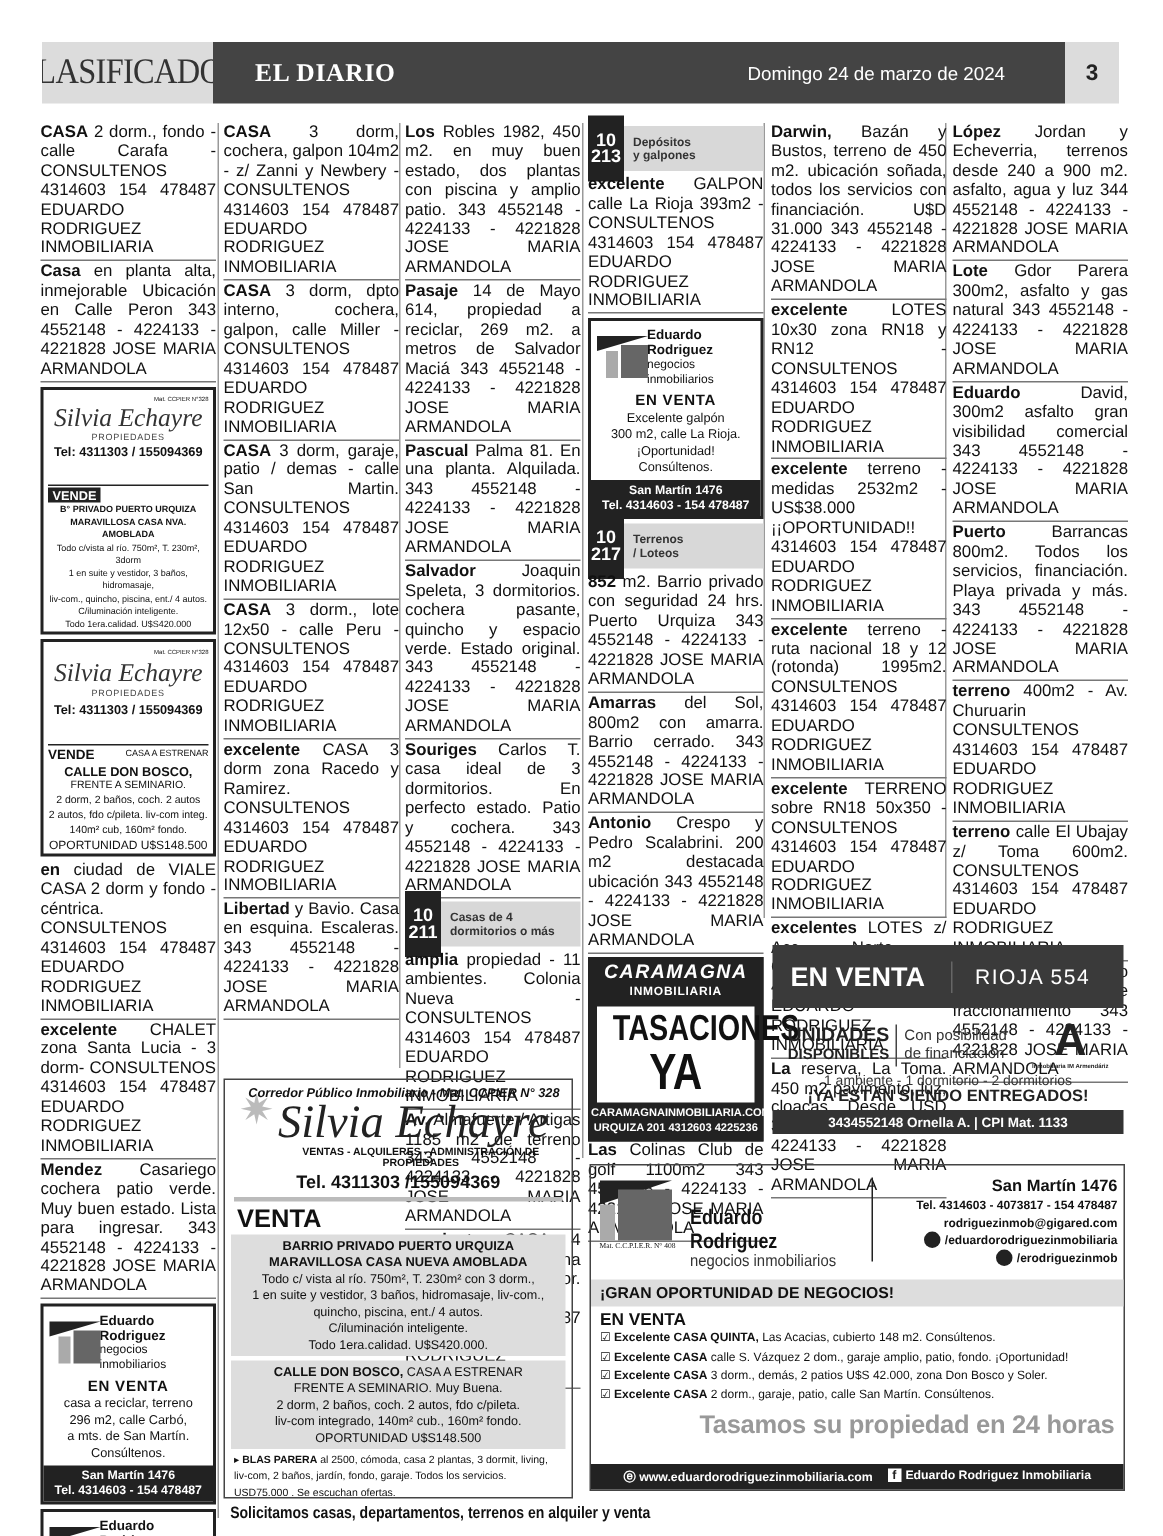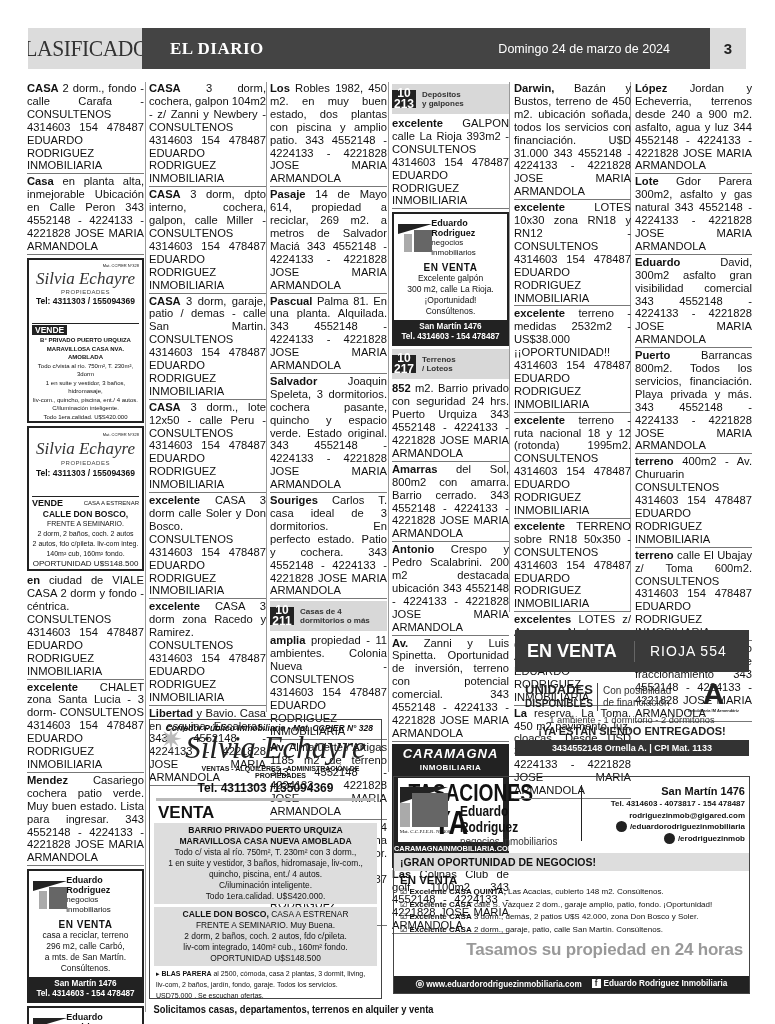--- a/index.html
+++ b/index.html
@@ -8,21 +8,21 @@
 .h-left{width:114px;background:#dcdcdc;display:flex;align-items:center;justify-content:center;font-family:"Liberation Serif",serif;font-size:24px;color:#333;letter-spacing:-0.5px;transform:scaleX(0.9);}
 .h-left-wrap{width:114px;background:#dcdcdc;display:flex;align-items:center;justify-content:center;overflow:hidden}
 .h-mid{flex:1;background:#444;display:flex;align-items:center;padding-left:28px;color:#fff}
 .h-mid .paper{font-family:"Liberation Serif",serif;font-weight:bold;font-size:17px;letter-spacing:0.5px}
 .h-mid .date{margin-left:auto;margin-right:40px;font-size:12.5px}
 .h-right{width:36px;background:#dcdcdc;display:flex;align-items:center;justify-content:center;font-weight:bold;font-size:15px;color:#222}
 .col{position:absolute;top:82px;width:117px;font-family:"Liberation Sans Narrow","Liberation Sans",sans-serif;font-size:11.2px;line-height:12.9px;text-align:justify;}
 .ad-item{border-bottom:1px solid #777;padding-bottom:1px;margin-bottom:1px;hyphens:auto}
 .ad-item b{font-weight:bold}
 .section{display:flex;align-items:center;background:#d8d8d8;margin:2px 0 3px 0;height:30px}
-.section .num{background:#222;color:#fff;font-weight:bold;font-size:12px;line-height:11px;width:24px;height:18px;display:flex;flex-direction:column;align-items:center;justify-content:center}
+.section .num{background:#222;color:#fff;font-weight:bold;font-size:12px;line-height:11px;width:24px;height:44px;display:flex;flex-direction:column;align-items:center;justify-content:center}
 .section .lbl{font-size:8px;font-weight:bold;color:#333;padding-left:6px;line-height:9px}
 .box{border:2px solid #222;margin:3px 0;text-align:center}
 .er-top{display:flex;align-items:center;padding:4px 4px 2px 4px}
 .er-logo{width:34px;height:28px;position:relative;margin-right:4px}
 .er-logo .a{position:absolute;left:0;top:0;width:0;height:0;border-top:10px solid #222;border-right:34px solid transparent}
 .er-logo .b{position:absolute;left:6px;top:10px;width:8px;height:18px;background:#aaa}
 .er-logo .c{position:absolute;left:16px;top:6px;width:18px;height:22px;background:#666}
 .er-name{font-size:9px;font-weight:bold;text-align:left;line-height:10px}
 .er-name span{display:block;font-weight:normal;font-size:8px}
 .er-body{font-size:8.5px;line-height:11px;padding:2px 2px 3px}
@@ -187,21 +187,20 @@
     </div>
 
 </div>
 
 <div class="col" style="left:149px">
   <div>
       <div class="ad-item"><b>CASA</b><span> 3 dorm, cochera, galpon 104m2 - z/ Zanni y Newbery - CONSULTENOS 4314603 154 478487 EDUARDO RODRIGUEZ INMOBILIARIA</span></div>
       <div class="ad-item"><b>CASA</b><span> 3 dorm, dpto interno, cochera, galpon, calle Miller - CONSULTENOS 4314603 154 478487 EDUARDO RODRIGUEZ INMOBILIARIA</span></div>
       <div class="ad-item"><b>CASA</b><span> 3 dorm, garaje, patio / demas - calle San Martin. CONSULTENOS 4314603 154 478487 EDUARDO RODRIGUEZ INMOBILIARIA</span></div>
       <div class="ad-item"><b>CASA</b><span> 3 dorm., lote 12x50 - calle Peru - CONSULTENOS 4314603 154 478487 EDUARDO RODRIGUEZ INMOBILIARIA</span></div>
-      <div class="ad-item"><b>excelente</b><span> CASA 3 dorm calle Soler y Don Bosco. CONSULTENOS 4314603 154 478487 EDUARDO RODRIGUEZ INMOBILIARIA</span></div>
       <div class="ad-item"><b>excelente</b><span> CASA 3 dorm zona Racedo y Ramirez. CONSULTENOS 4314603 154 478487 EDUARDO RODRIGUEZ INMOBILIARIA</span></div>
       <div class="ad-item"><b>Libertad</b><span> y Bavio. Casa en esquina. Escaleras. 343 4552148 - 4224133 - 4221828 JOSE MARIA ARMANDOLA</span></div>
     </div>
 </div>
 
 <div class="col" style="left:270px">
   <div>
       <div class="ad-item"><b>Los</b><span> Robles 1982, 450 m2. en muy buen estado, dos plantas con piscina y amplio patio. 343 4552148 - 4224133 - 4221828 JOSE MARIA ARMANDOLA</span></div>
       <div class="ad-item"><b>Pasaje</b><span> 14 de Mayo 614, propiedad a reciclar, 269 m2. a metros de Salvador Maciá 343 4552148 - 4224133 - 4221828 JOSE MARIA ARMANDOLA</span></div>
       <div class="ad-item"><b>Pascual</b><span> Palma 81. En una planta. Alquilada. 343 4552148 - 4224133 - 4221828 JOSE MARIA ARMANDOLA</span></div>
@@ -267,21 +266,20 @@
       </div>
       <div class="lbl">
         <div>Terrenos</div>
         <div>/ Loteos</div>
       </div>
     </div>
   <div>
       <div class="ad-item"><b>852</b><span> m2. Barrio privado con seguridad 24 hrs. Puerto Urquiza 343 4552148 - 4224133 - 4221828 JOSE MARIA ARMANDOLA</span></div>
       <div class="ad-item"><b>Amarras</b><span> del Sol, 800m2 con amarra. Barrio cerrado. 343 4552148 - 4224133 - 4221828 JOSE MARIA ARMANDOLA</span></div>
       <div class="ad-item"><b>Antonio</b><span> Crespo y Pedro Scalabrini. 200 m2 destacada ubicación 343 4552148 - 4224133 - 4221828 JOSE MARIA ARMANDOLA</span></div>
-      <div class="ad-item"><b>Av.</b><span> Zanni y Luis Spinetta. Oportunidad de inversión, terreno con potencial comercial. 343 4552148 - 4224133 - 4221828 JOSE MARIA ARMANDOLA</span></div>
     </div>
   <div class="caramagna">
     <div class="car-name">CARAMAGNA</div>
     <div class="car-sub">INMOBILIARIA</div>
     <div class="car-mid">
       <div>TASACIONES</div>
       <div style="font-size:34px;line-height:34px">YA</div>
     </div>
     <div class="car-foot">
       <div>CARAMAGNAINMOBILIARIA.COM</div>

